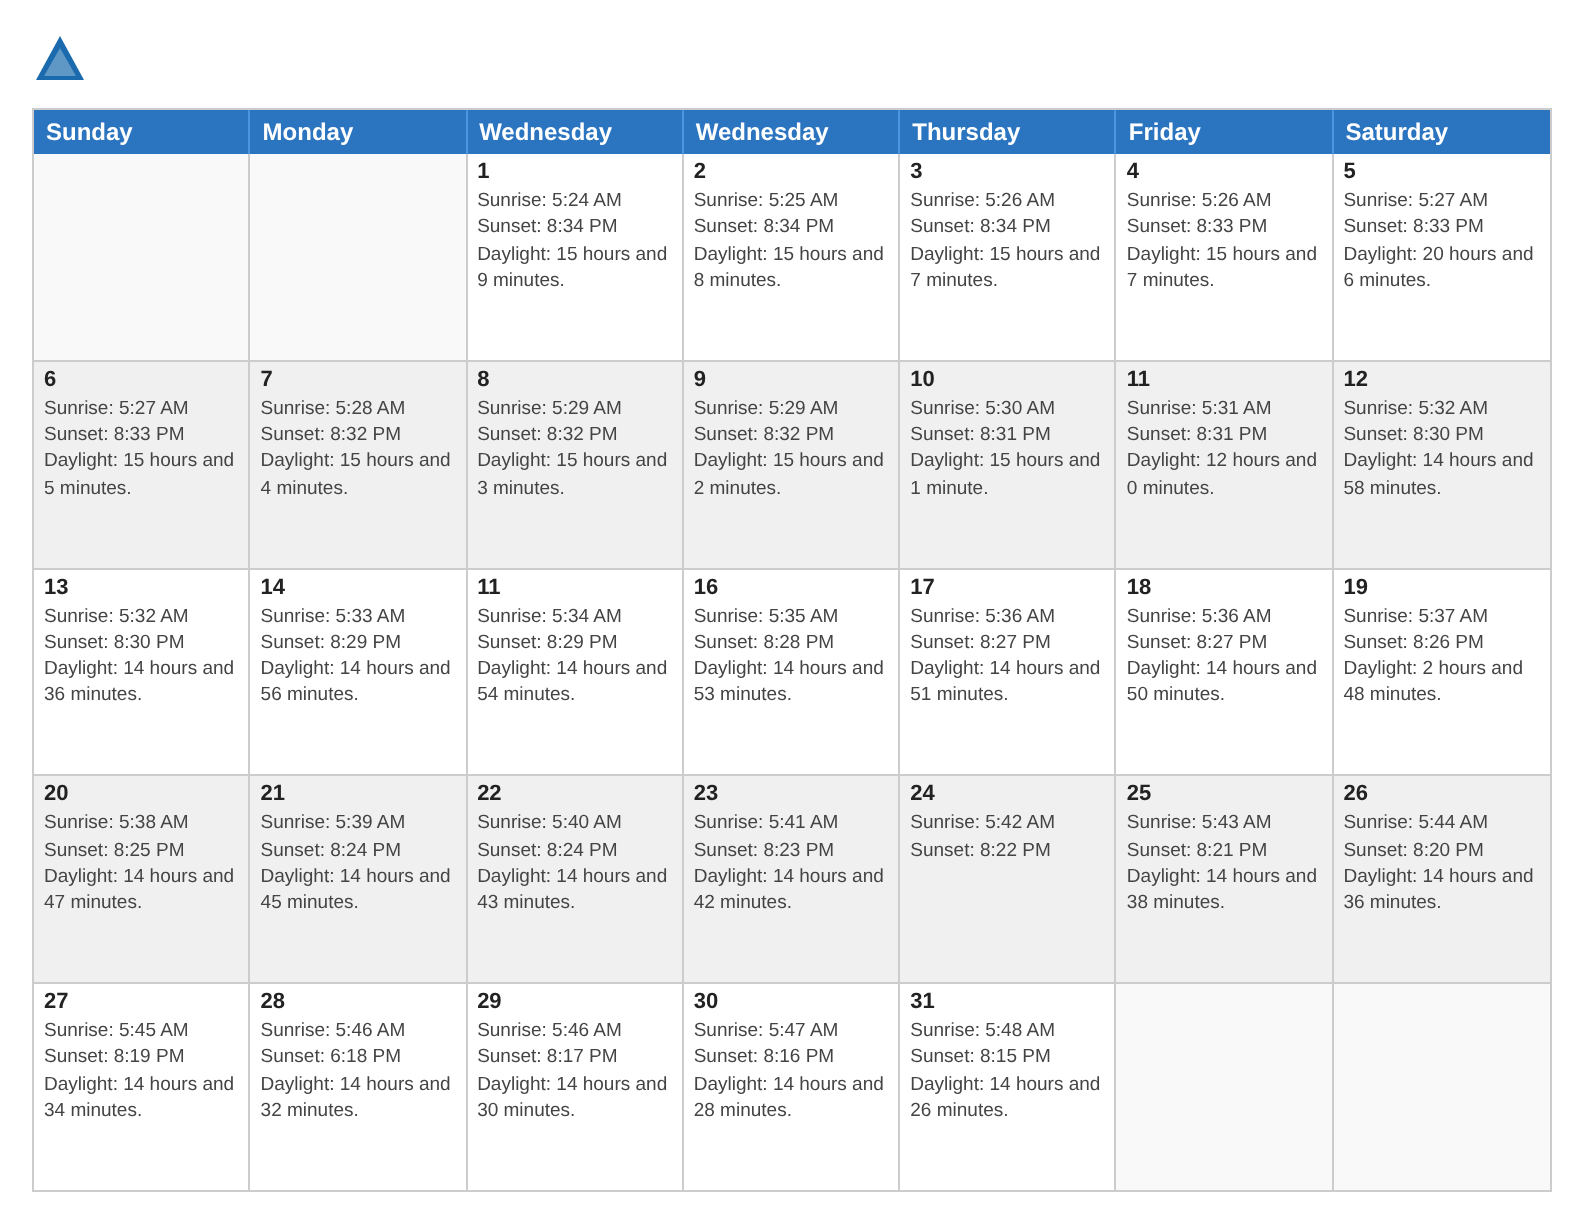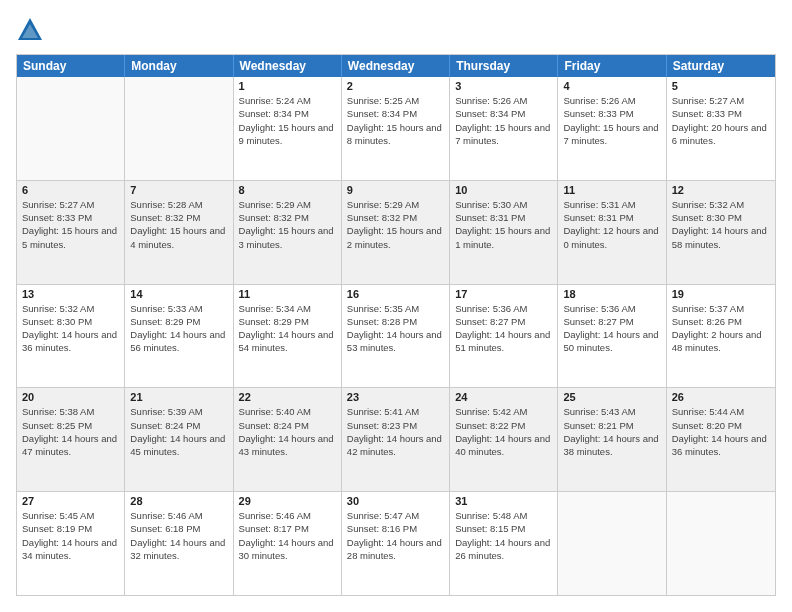--- a/index.html
+++ b/index.html
@@ -289,21 +289,20 @@
           <div class="cal-cell shaded">
             <div class="day-num">23</div>
             <div class="cell-line">Sunrise: 5:41 AM</div>
             <div class="cell-line">Sunset: 8:23 PM</div>
             <div class="cell-line">Daylight: 14 hours and 42 minutes.</div>
           </div>
           <div class="cal-cell shaded">
             <div class="day-num">24</div>
             <div class="cell-line">Sunrise: 5:42 AM</div>
             <div class="cell-line">Sunset: 8:22 PM</div>
-            <div class="cell-line">Daylight: 14 hours and 40 minutes.</div>
           </div>
           <div class="cal-cell shaded">
             <div class="day-num">25</div>
             <div class="cell-line">Sunrise: 5:43 AM</div>
             <div class="cell-line">Sunset: 8:21 PM</div>
             <div class="cell-line">Daylight: 14 hours and 38 minutes.</div>
           </div>
           <div class="cal-cell shaded">
             <div class="day-num">26</div>
             <div class="cell-line">Sunrise: 5:44 AM</div>

